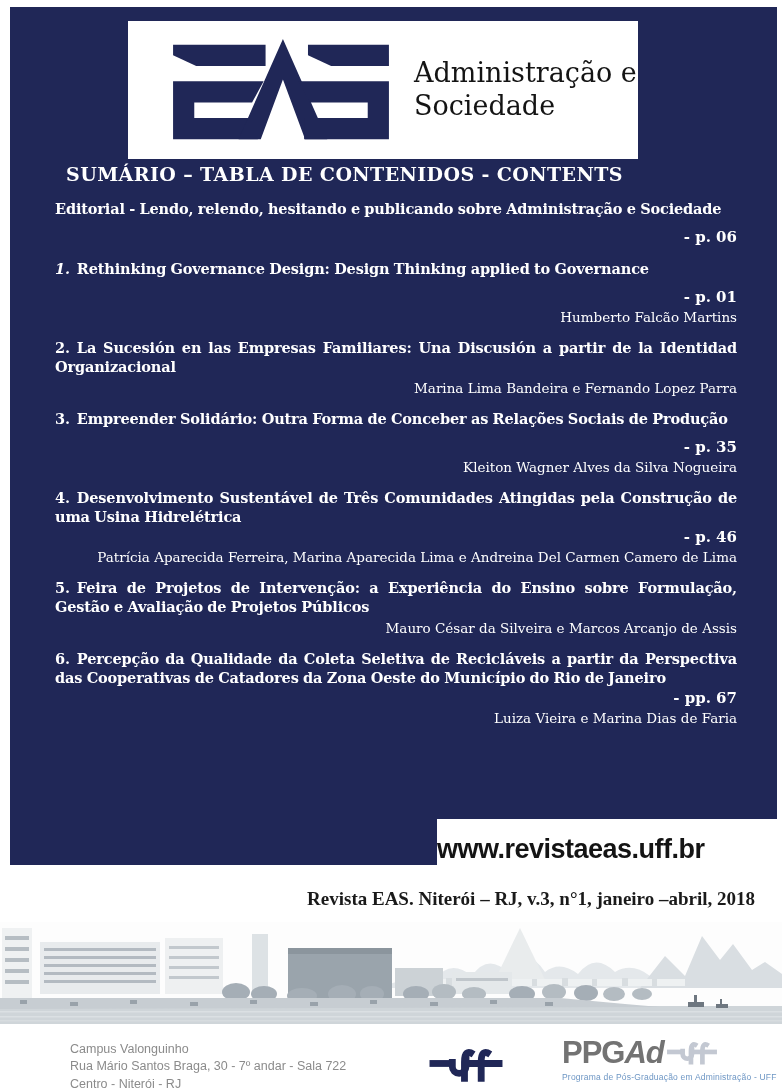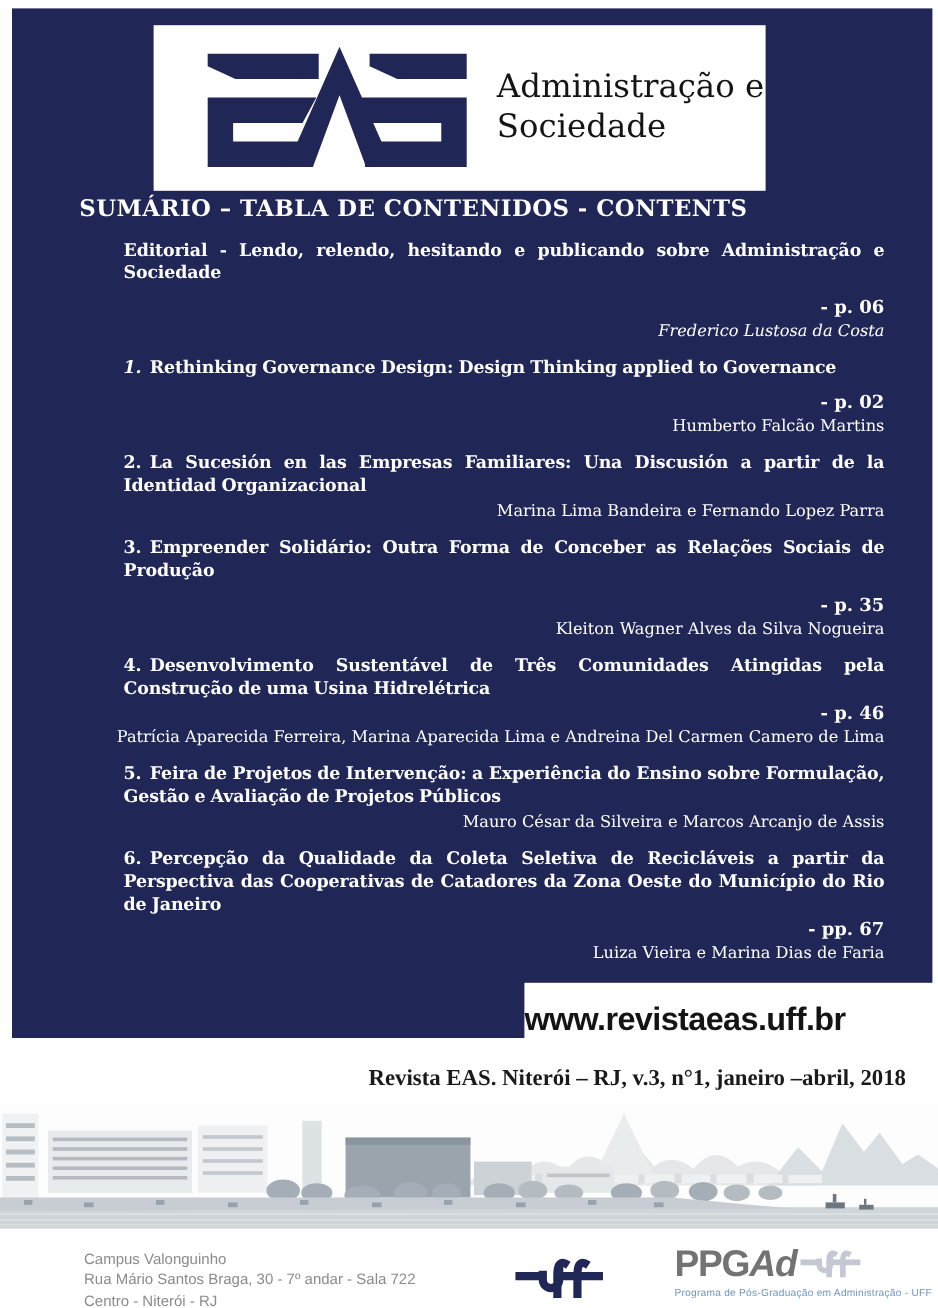--- a/index.html
+++ b/index.html
@@ -13,21 +13,21 @@
   .mast-logo{margin-left:34px;width:238px;height:106px;flex:0 0 auto;}
   .mast-title{margin-left:14px;font-size:27px;line-height:1.22;color:#141414;
               font-family:"DejaVu Serif", serif;}
   
   .sumario{position:absolute;left:0;top:163px;width:669px;text-align:center;color:#ffffff;
            font-weight:bold;font-size:19px;letter-spacing:.4px;}
   
   .toc{position:absolute;left:45px;top:200px;width:682px;color:#ffffff;}
   .entry{margin-bottom:14px;}
   .tline{font-weight:bold;font-size:14.5px;line-height:1.31;text-align:justify;
-         letter-spacing:-.15px;word-spacing:-.5px;margin-left:48px;}
+         letter-spacing:-.15px;word-spacing:-.5px;}
   .num{margin-right:7px;}
   .num:empty{margin-right:0;}
   .num.it{font-style:italic;}
   .pline{text-align:right;font-weight:bold;font-size:15px;margin-top:9px;}
   .entry.tight .pline{margin-top:1px;}
   .aline{text-align:right;font-size:13.5px;margin-top:3px;}
   .aline.it{font-style:italic;}
   
   .urlbox{position:absolute;left:437px;top:819px;width:345px;height:60px;background:#ffffff;
           display:flex;align-items:center;justify-content:flex-start;}
@@ -74,26 +74,25 @@
     </div>
   </div>
 
   <div class="sumario" style="position:absolute;left:10px;">SUMÁRIO – TABLA DE CONTENIDOS - CONTENTS</div>
 
   <div class="toc" style="left:55px;">
 
     <div class="entry">
       <div class="tline"><span class="num"></span><span>Editorial - Lendo, relendo, hesitando e publicando sobre Administração e Sociedade</span></div>
       <div class="pline">- p. 06</div>
-      <div class="aline it">Frederico Lustosa da Costa</div>
     </div>
 
     <div class="entry">
       <div class="tline"><span class="num it">1.</span><span>Rethinking Governance Design:  Design Thinking applied to Governance</span></div>
-      <div class="pline">- p. 02</div>
+      <div class="pline">- p. 01</div>
       <div class="aline">Humberto Falcão Martins</div>
     </div>
 
     <div class="entry">
       <div class="tline"><span class="num">2.</span><span>La Sucesión en las Empresas Familiares: Una Discusión a partir de la Identidad Organizacional</span></div>
       <div class="aline">Marina Lima Bandeira e Fernando Lopez Parra</div>
     </div>
 
     <div class="entry">
       <div class="tline"><span class="num">3.</span><span>Empreender Solidário: Outra Forma de Conceber as Relações Sociais de Produção</span></div>

